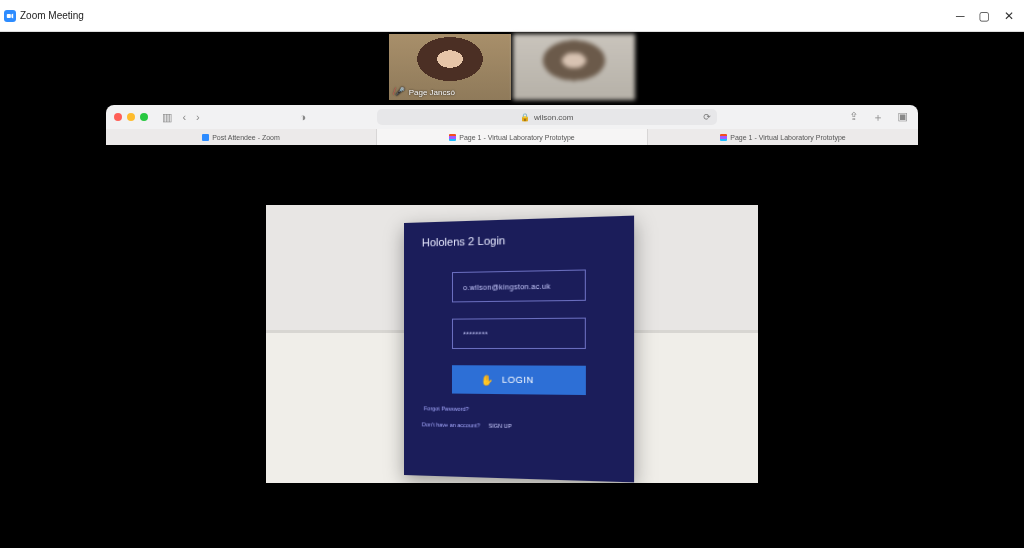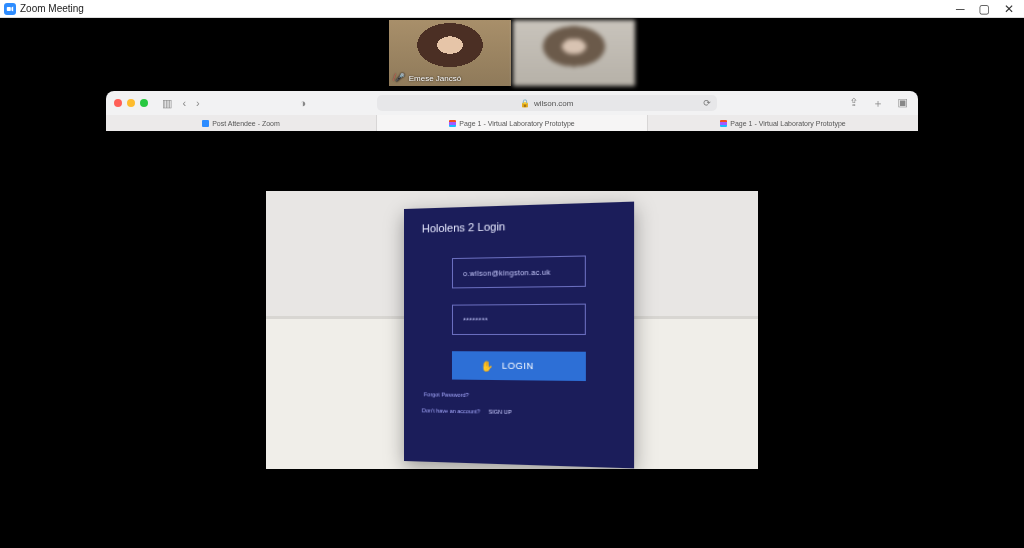--- a/index.html
+++ b/index.html
@@ -5,21 +5,21 @@
   * { box-sizing: border-box; margin: 0; padding: 0; }
   body {
     font-family: -apple-system, BlinkMacSystemFont, "Segoe UI", Arial, sans-serif;
     background: #fff;
     width: 1024px;
     height: 548px;
     overflow: hidden;
     position: relative;
   }
   .window-titlebar {
-    height: 18px;
+    height: 32px;
     background: #fff;
     display: flex;
     align-items: center;
     padding: 0 4px;
     font-size: 10px;
     color: #222;
     border-bottom: 1px solid #ddd;
   }
   .window-titlebar .zoom-icon {
     width: 12px; height: 12px;
@@ -248,21 +248,21 @@
     <span class="ctl">✕</span>
   </div>
 </div>
 
 <div class="meeting-area">
 
   <div class="video-strip">
     <div class="video-tile person1">
       <div class="tile-name">
         <span class="mute-icon">⧸🎤</span>
-        <span>Emese Jancsó</span>
+        <span>Page Jancsó</span>
       </div>
     </div>
     <div class="video-tile person2"></div>
   </div>
 
   <div class="shared-screen">
 
     <div class="safari-chrome">
       <div class="traffic-lights">
         <span class="dot red"></span>

